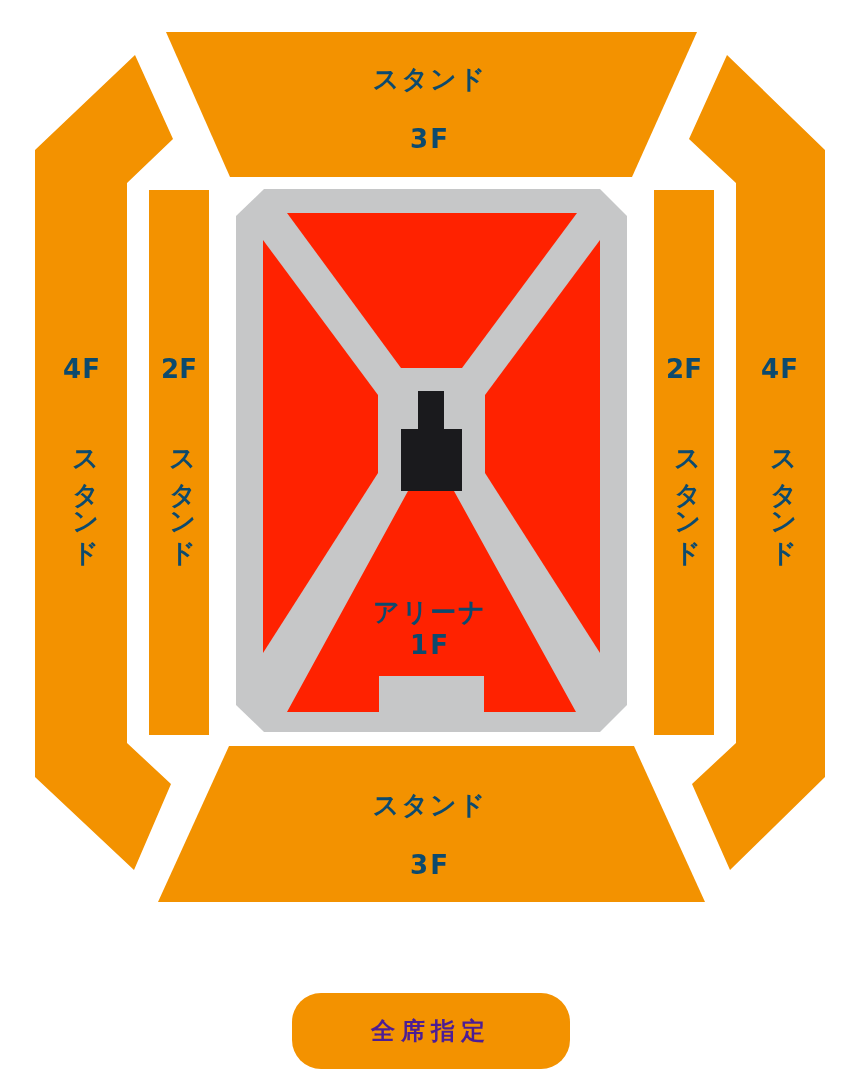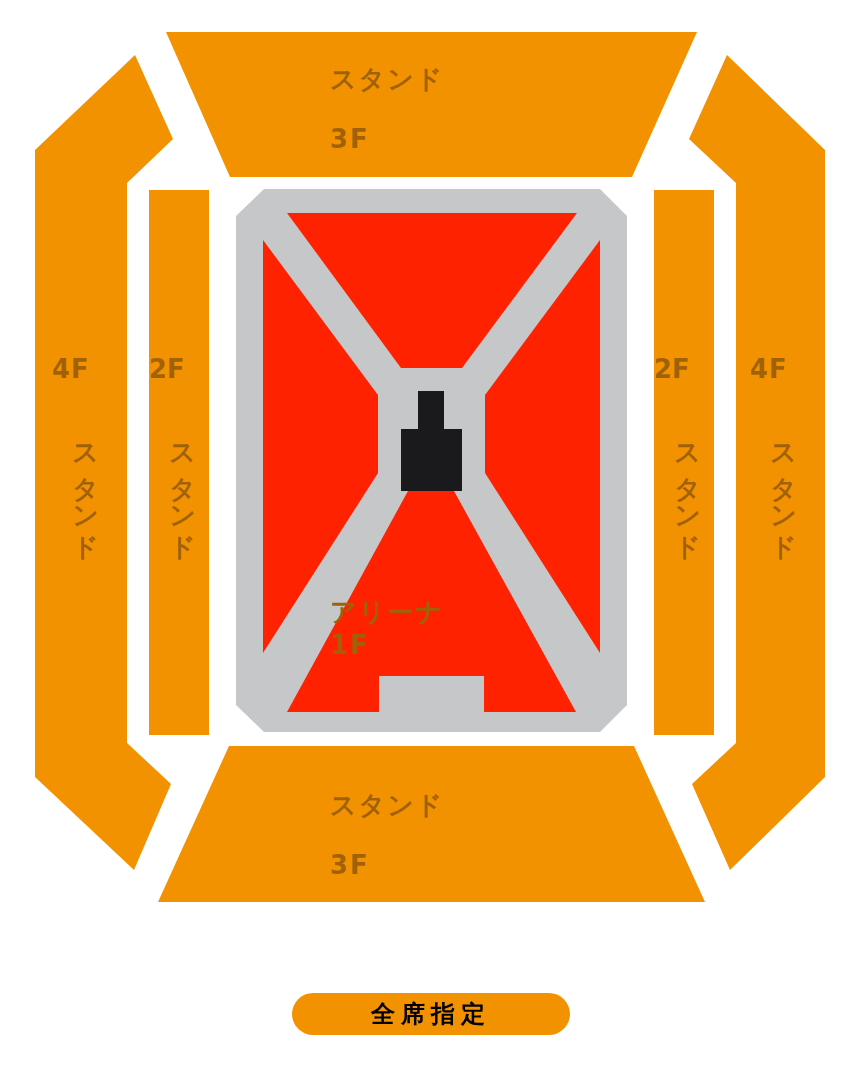--- a/index.html
+++ b/index.html
@@ -1,24 +1,24 @@
 <!DOCTYPE html>
 <html><head>
 <meta charset="utf-8">
 <style>
   html, body { margin:0; padding:0; background:#ffffff; }
   body { width:860px; height:1088px; position:relative; overflow:hidden;
          font-family:"DejaVu Sans", "Liberation Sans", sans-serif; }
   svg#map { position:absolute; left:0; top:0; }
-  .lbl { position:absolute; color:#a16207; font-weight:bold; 
+  .lbl { position:absolute; color:#0c4a6e; font-weight:bold; text-align:center;
          font-family:"DejaVu Sans", "Liberation Sans", sans-serif; }
   .h { font-size:26px; letter-spacing:2px; }
   .v { font-size:26px; line-height:32px; width:40px; }
-  .btn { position:absolute; left:292px; top:993px; width:278px; height:42px;
-         background:#f39200; border-radius:29px; color:#000000; font-weight:bold;
+  .btn { position:absolute; left:292px; top:993px; width:278px; height:76px;
+         background:#f39200; border-radius:29px; color:#4c1d95; font-weight:bold;
          font-size:24px; letter-spacing:6px; display:flex; align-items:center;
          justify-content:center; cursor:pointer; }
 </style>
 </head>
 <body>
 
 <svg id="map" width="860" height="1088" viewBox="0 0 860 1088">
 
   <polygon points="166,32 697,32 632,177 230,177" fill="#f39200"></polygon>
 

